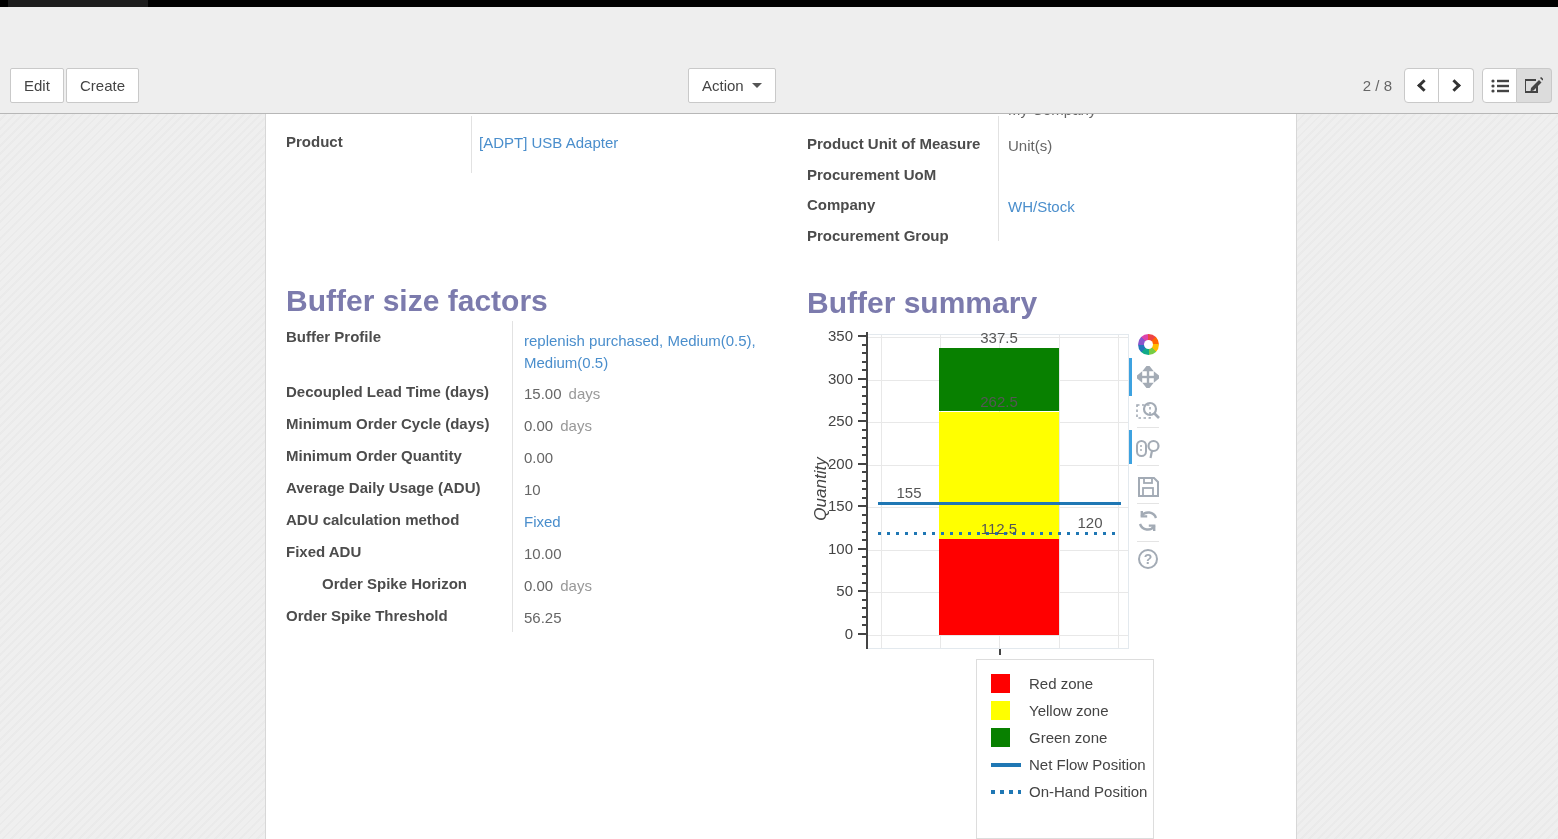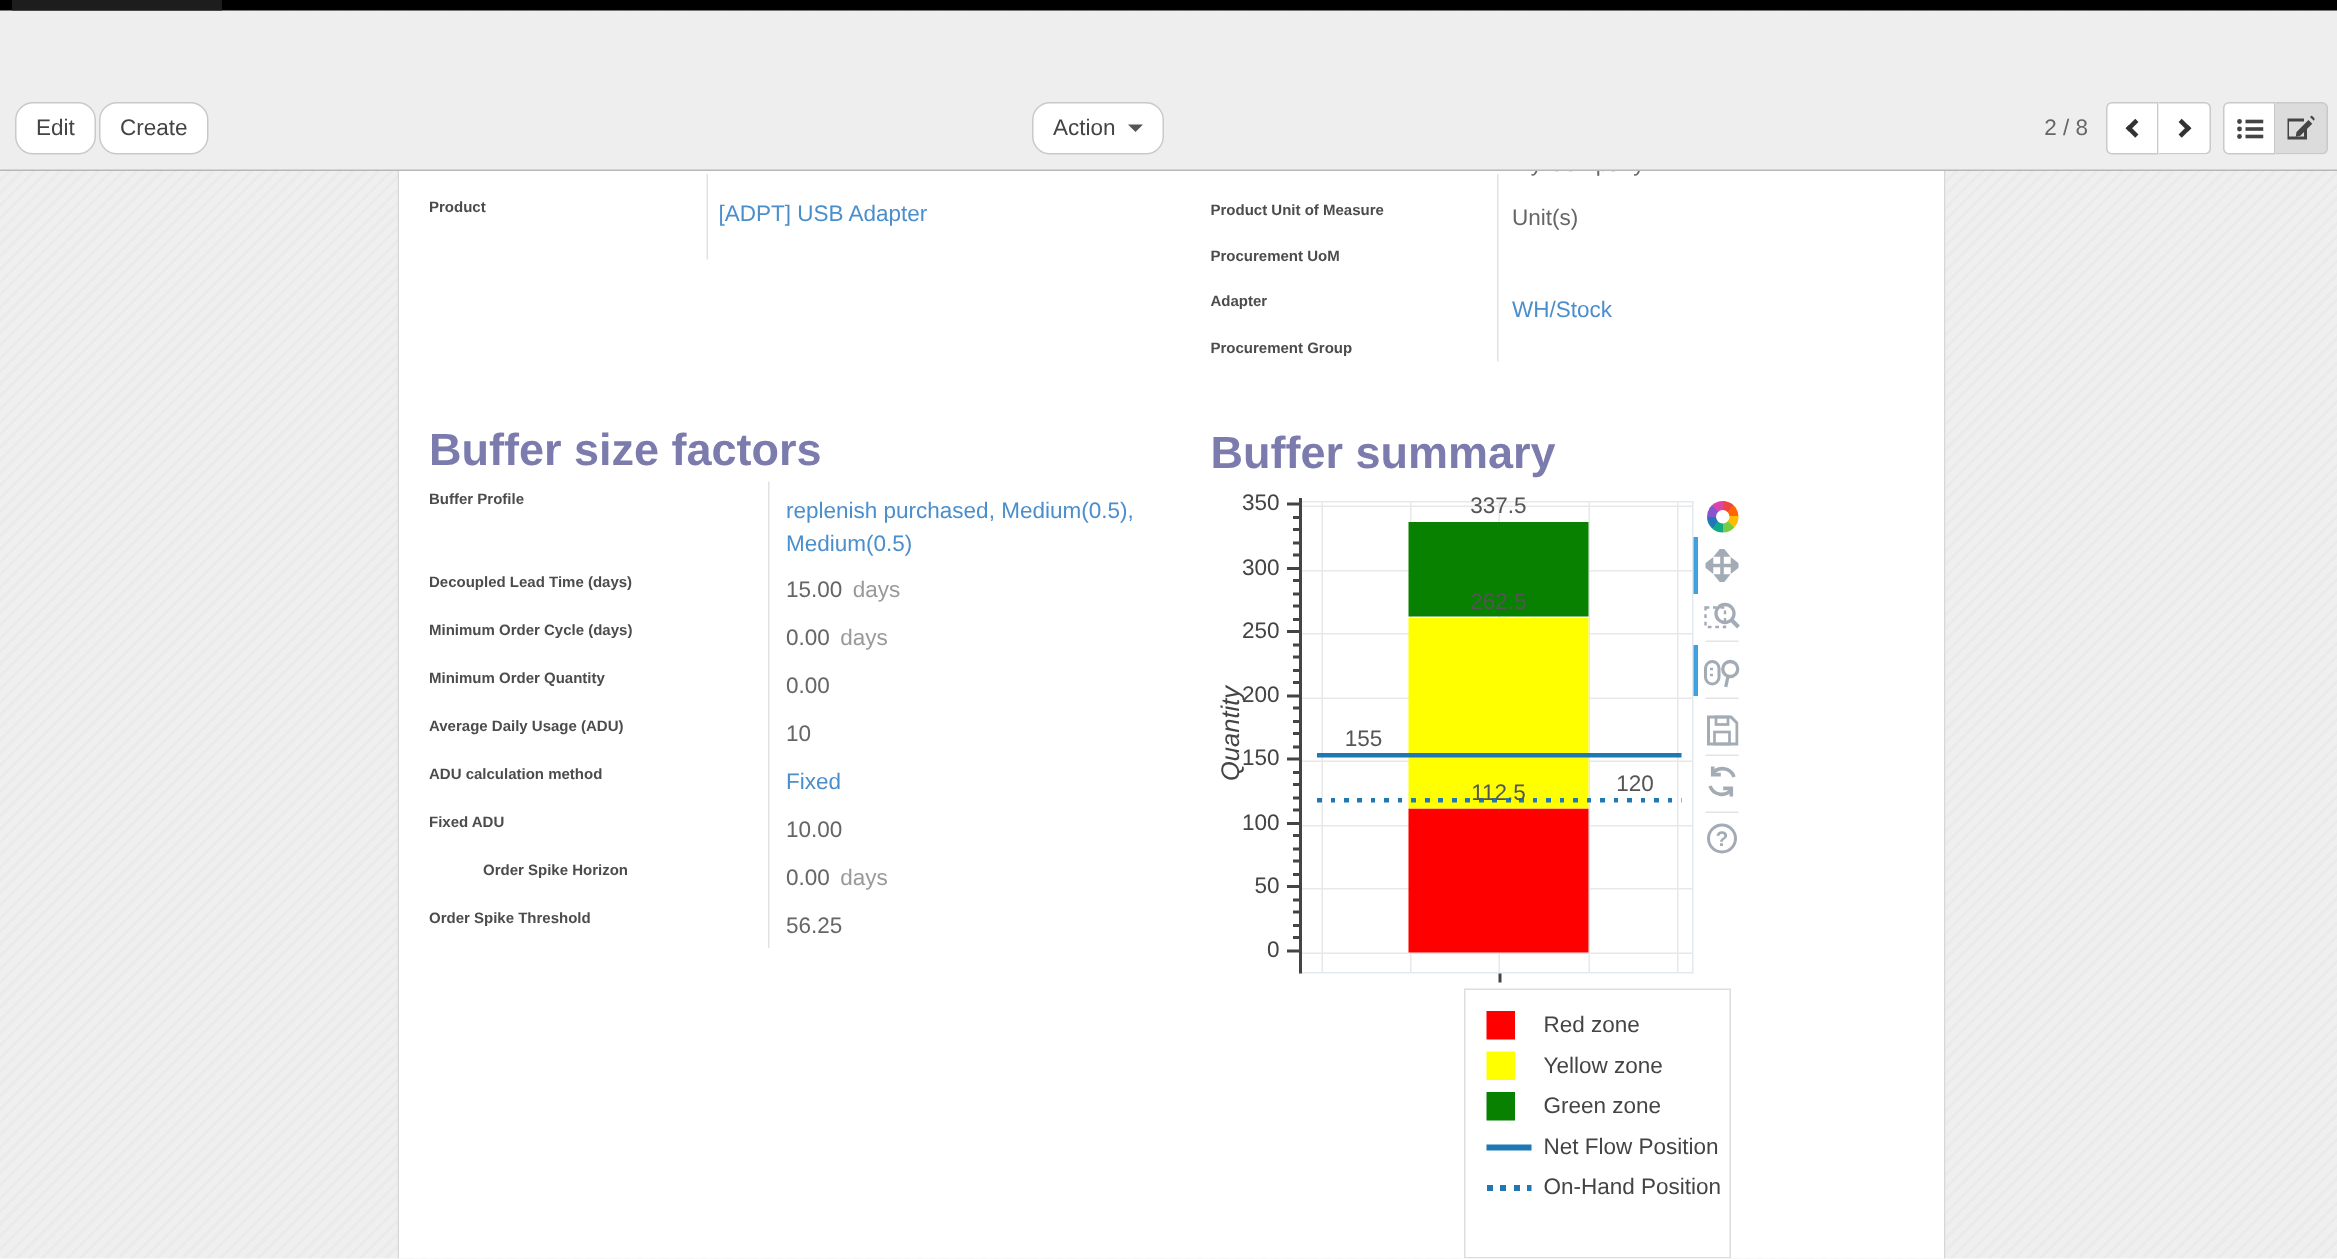--- a/index.html
+++ b/index.html
@@ -14,21 +14,21 @@
   .topbar { position:absolute; top:0; left:0; width:1558px; height:7px; background:#000; z-index:5; }
   .topbar .seg { position:absolute; left:8px; top:0; width:140px; height:7px; background:#1d1d1d; }
   
   .control-panel { position:absolute; top:7px; left:0; width:1558px; height:107px;
     background:#eeeeee; border-bottom:1px solid #b7b7b7; z-index:4; }
   .breadcrumb { position:absolute; left:8px; top:13px; font-size:21px; }
   .breadcrumb .bc-link { color:#4a86c5; cursor:pointer; }
   .breadcrumb .bc-sep { color:#b0b0b0; margin:0 6px; }
   .breadcrumb .bc-current { color:#666; }
   .btn { display:inline-flex; align-items:center; justify-content:center; height:35px;
-    background:#fff; border:1px solid #c9c9c9; border-radius:12px; color:#444; font-size:15px;
+    background:#fff; border:1px solid #c9c9c9; border-radius:2px; color:#444; font-size:15px;
     padding:0 13px; cursor:pointer; }
   .btn-edit { position:absolute; left:10px; top:61px; }
   .btn-create { position:absolute; left:66px; top:61px; }
   .btn-action { position:absolute; left:688px; top:61px; }
   .caret { display:inline-block; width:0; height:0; border-left:5px solid transparent;
     border-right:5px solid transparent; border-top:5px solid #555; margin-left:8px; }
   .pager-area { position:absolute; right:6px; top:61px; display:flex; align-items:center; }
   .pager-text { font-size:15px; color:#666; margin-right:12px; }
   .btn-group { display:flex; }
   .btn-group .btn { border-radius:0; padding:0; width:35px; }
@@ -36,21 +36,21 @@
   .btn-group .btn:last-child { border-radius:0 4px 4px 0; border-left:none; }
   .btn.active { background:#dcdcdc; }
   .switch-group { margin-left:8px; }
   .chev { display:inline-block; width:9px; height:9px; border-top:3px solid #333; border-left:3px solid #333; }
   .chev.left  { transform:rotate(-45deg); margin-left:4px; }
   .chev.right { transform:rotate(135deg); margin-right:4px; }
   
   .sheet { position:absolute; left:265px; top:114px; width:1032px; height:725px;
     background:#fff; border-left:1px solid #d7d7d7; border-right:1px solid #d7d7d7;
     overflow:hidden; z-index:3; }
-  .flabel { position:absolute; font-size:10px; font-weight:bold; color:#4c4c4c; white-space:nowrap; }
+  .flabel { position:absolute; font-size:15px; font-weight:bold; color:#4c4c4c; white-space:nowrap; }
   .fvalue { position:absolute; font-size:15px; color:#666; white-space:nowrap; }
   .fvalue.link, a.link { color:#4a8ecc; cursor:pointer; }
   .fvalue .unit { color:#999; margin-left:7px; }
   .vdiv { position:absolute; width:1px; background:#e2e2e2; }
   .section-title { position:absolute; font-size:30px; font-weight:bold; color:#7c7bad; white-space:nowrap; }
   .wrapval { white-space:normal; width:250px; line-height:22px; }
   .company-partial { position:absolute; left:742px; top:-13px; font-size:15px; color:#666; }
   
   .plot { position:absolute; left:601px; top:220px; width:262px; height:315px;
     border-top:1px solid #e3e9ee; border-right:1px solid #e3e9ee; border-bottom:1px solid #e3e9ee; }
@@ -139,21 +139,21 @@
   <div id="top-left-fields">
       <div class="flabel" style="left: 20px; top: 19px;">Product</div>
       <div class="vdiv" style="left: 205px; top: 2px; height: 57px;"></div>
       <div class="fvalue link" style="left: 213px; top: 20px; text-align: right;">[ADPT] USB Adapter</div>
     </div>
   <div id="top-right-fields">
       <div class="vdiv" style="left: 732px; top: 2px; height: 125px;"></div>
       <div class="flabel" style="left: 541px; top: 21px;">Product Unit of Measure</div>
       <div class="fvalue" style="left: 742px; top: 23px;">Unit(s)</div>
       <div class="flabel" style="left: 541px; top: 51.5px;">Procurement UoM</div>
-      <div class="flabel" style="left: 541px; top: 82px;">Adapter</div>
+      <div class="flabel" style="left: 541px; top: 82px;">Company</div>
       <div class="fvalue link" style="left: 742px; top: 84px;">WH/Stock</div>
       <div class="flabel" style="left: 541px; top: 112.5px;">Procurement Group</div>
     </div>
   <div class="section-title" style="left:20px; top:170px;">Buffer size factors</div>
   <div id="factor-fields">
       <div class="vdiv" style="left: 246px; top: 207px; height: 311px;"></div>
       <div class="flabel" style="left: 20px; top: 214px;">Buffer Profile</div>
       <div class="fvalue link wrapval" style="left: 258px; top: 216px;">replenish purchased, Medium(0.5), Medium(0.5)</div>
       <div class="flabel" style="left: 20px; top: 269px;">Decoupled Lead Time (days)</div>
       <div class="fvalue" style="left: 258px; top: 271px;">15.00<span class="unit">days</span></div>

